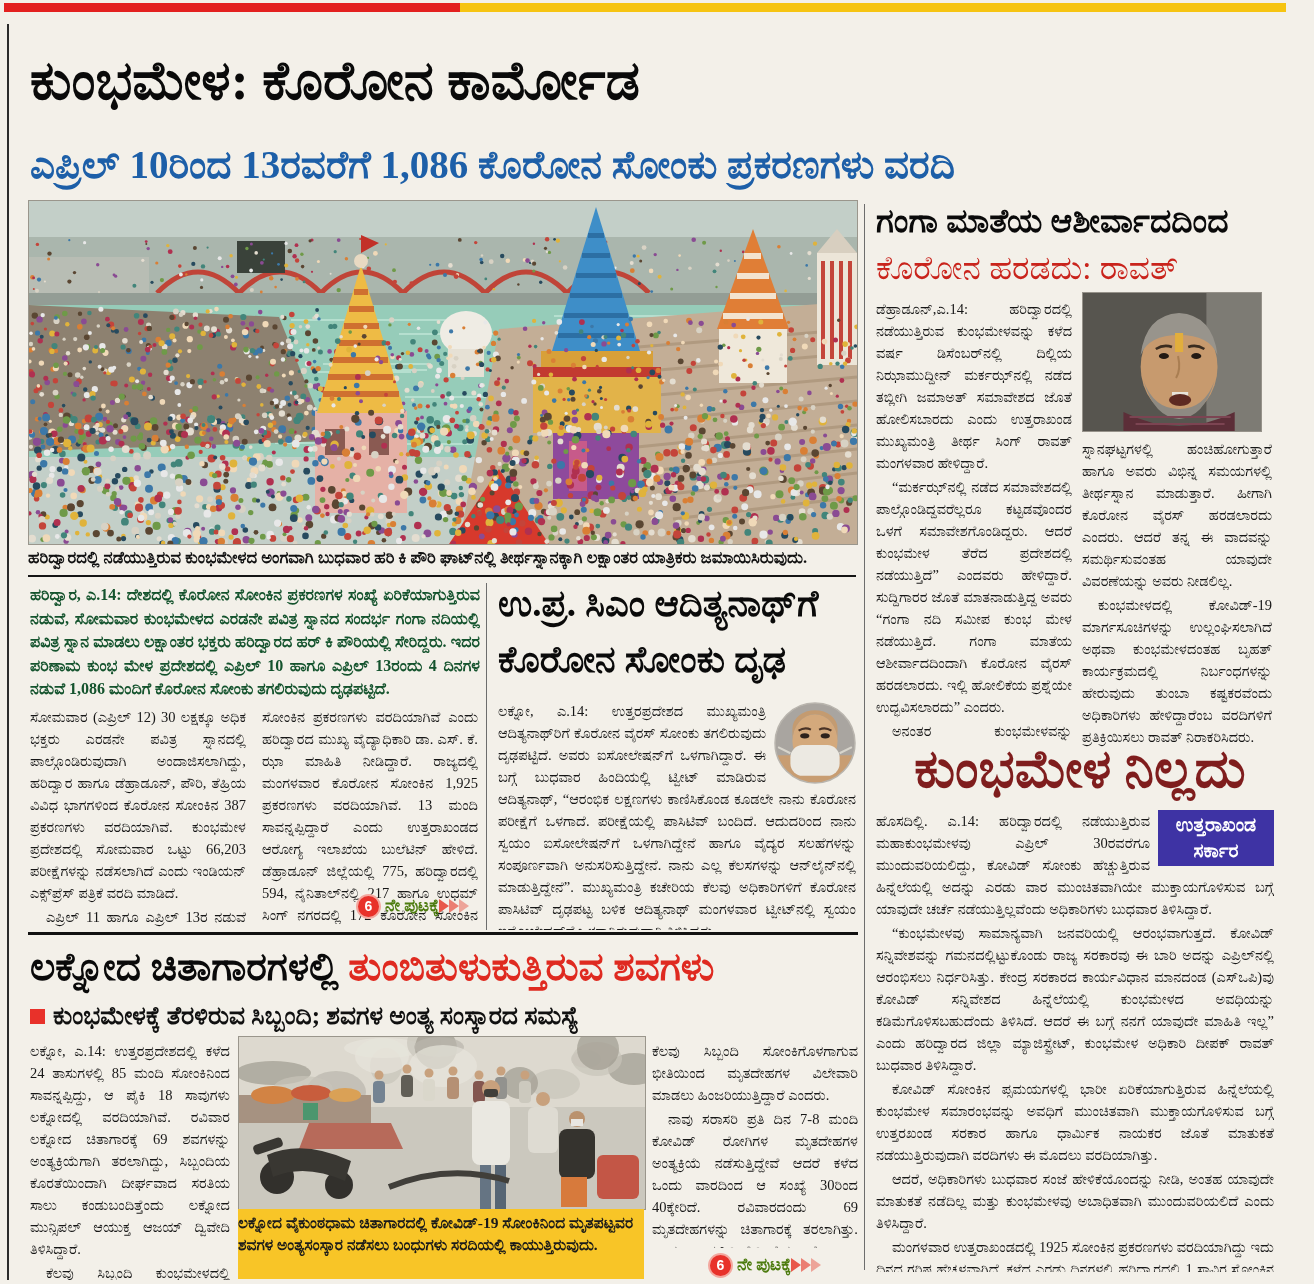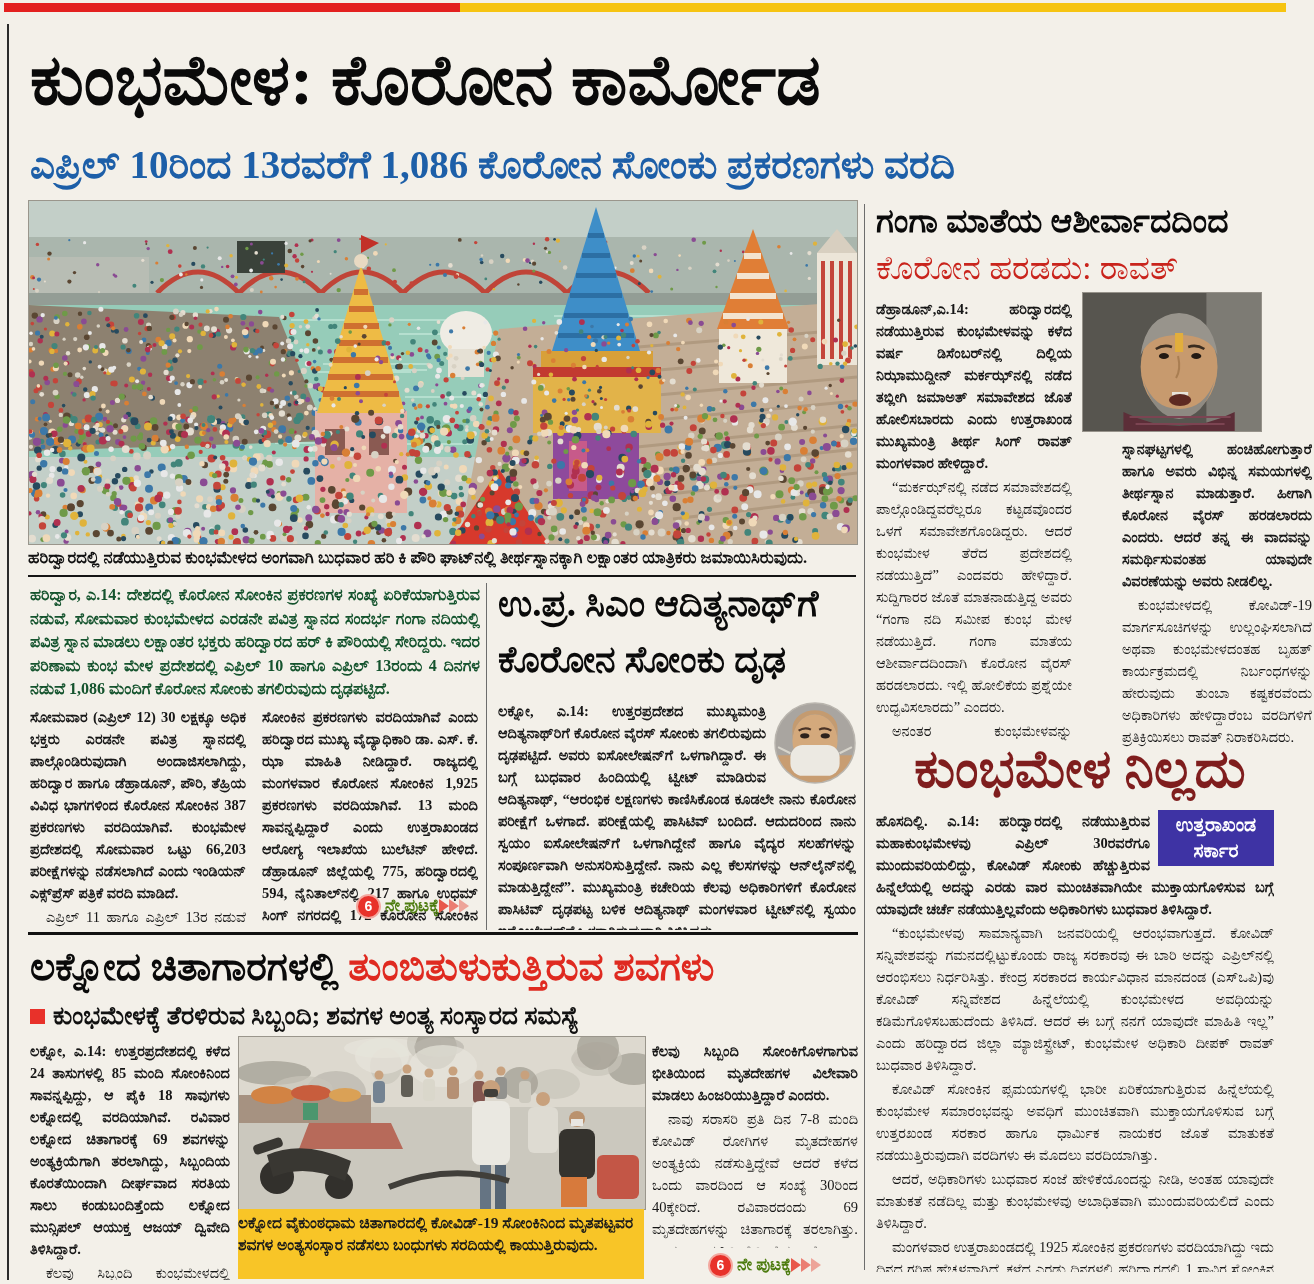--- a/index.html
+++ b/index.html
@@ -4,46 +4,46 @@
 <style>
   html,body{margin:0;padding:0;}
   body{background:#d8d5cf;font-family:"Liberation Serif","DejaVu Serif",serif;}
   .page{position:relative;width:1314px;height:1284px;background:#f3f0e9;overflow:hidden;margin:0 auto;}
   .abs{position:absolute;}
   
   #bar-red{left:4px;top:3px;width:456px;height:9px;background:#e3201f;}
   #bar-yellow{left:460px;top:3px;width:826px;height:9px;background:#f6c411;}
   #edge-rule{left:7px;top:24px;width:2px;height:1256px;background:#2b2b2b;}
   
-  #main-headline{left:30px;top:26px;width:1256px;height:112px;font-size:70px;line-height:110px;font-weight:bold;color:#0a0a0a;white-space:nowrap;overflow:hidden;}
+  #main-headline{left:30px;top:26px;width:1256px;height:112px;font-size:54px;line-height:110px;font-weight:bold;color:#0a0a0a;white-space:nowrap;overflow:hidden;}
   #main-subheadline{left:30px;top:140px;width:1252px;height:52px;font-size:39px;line-height:50px;font-weight:bold;color:#1d5fa8;white-space:nowrap;overflow:hidden;}
   
   #main-photo{left:28px;top:200px;width:828px;height:343px;overflow:hidden;background:#bccac3;border:1px solid #9a968c;}
   #main-photo-caption{left:28px;top:548px;width:828px;height:24px;font-size:16.5px;font-weight:bold;color:#111;white-space:nowrap;overflow:hidden;}
   #caption-rule{left:28px;top:575px;width:828px;height:2px;background:#151515;}
   
   #lead-par{left:30px;top:583px;width:450px;height:118px;font-size:16px;line-height:23.5px;font-weight:bold;color:#14532d;text-align:justify;overflow:hidden;}
   .bodytxt{font-size:14.5px;line-height:22px;color:#161616;text-align:justify;overflow:hidden;}
   .bodytxt p{margin:0 0 2px 0;text-indent:16px;}
-  .bodytxt p.noind{text-indent:0;font-weight:bold;}
+  .bodytxt p.noind{text-indent:0;}
   #mcol1{left:30px;top:706px;width:216px;height:224px;}
   #mcol2{left:262px;top:706px;width:216px;height:224px;}
   #vrule1{left:486px;top:583px;width:1px;height:347px;background:#6d6d6d;}
   
   #upcm-hl{left:498px;top:576px;width:358px;height:118px;text-align:left;font-weight:bold;color:#0a0a0a;overflow:hidden;}
   #upcm-hl .l{display:block;font-size:37px;line-height:56px;white-space:nowrap;}
   #upcm-body{left:498px;top:700px;width:358px;height:230px;}
   #adityanath-photo{float:right;width:82px;height:82px;margin:2px 0 4px 8px;}
   
   #vrule2{left:864px;top:204px;width:1px;height:1066px;background:#6d6d6d;}
   #rawat-hl-black{left:876px;top:200px;width:410px;height:44px;font-size:33px;line-height:42px;font-weight:bold;color:#0a0a0a;white-space:nowrap;overflow:hidden;}
   #rawat-hl-red{left:876px;top:246px;width:410px;height:48px;font-size:33px;line-height:44px;font-weight:normal;color:#c9241c;white-space:nowrap;overflow:hidden;}
   #rcol1{left:876px;top:298px;width:196px;height:450px;}
   #rawat-photo{left:1082px;top:292px;width:178px;height:138px;border:1px solid #96928a;overflow:hidden;background:#57554f;}
-  #rcol2{left:1082px;top:438px;width:190px;height:312px;margin-left:40px;}
+  #rcol2{left:1082px;top:438px;width:190px;height:312px;}
   #kumbh-hl{left:876px;top:738px;width:408px;height:66px;font-size:53px;line-height:62px;font-weight:bold;color:#7f1d1d;text-align:center;white-space:nowrap;overflow:hidden;}
   #kumbh-body{left:876px;top:810px;width:398px;height:462px;}
   #gov-box{float:right;width:116px;height:54px;margin:0 0 6px 8px;background:#3e33a4;color:#fff;font-weight:bold;font-size:19px;line-height:26px;text-align:center;padding-top:2px;}
   
   #hrule-thick{left:28px;top:932px;width:830px;height:3px;background:#111;}
   #luck-hl{left:30px;top:942px;width:828px;height:52px;font-size:39px;line-height:50px;font-weight:bold;white-space:nowrap;overflow:hidden;}
   #luck-hl .blk{color:#0a0a0a;} #luck-hl .red{color:#df2a20;}
   #luck-sub{left:30px;top:998px;width:828px;height:38px;font-size:25px;line-height:36px;font-weight:bold;color:#101010;white-space:nowrap;overflow:hidden;}
   #luck-sub .sq{display:inline-block;width:15px;height:15px;background:#e8312a;margin-right:8px;}
   #lcol1{left:30px;top:1040px;width:200px;height:240px;}

